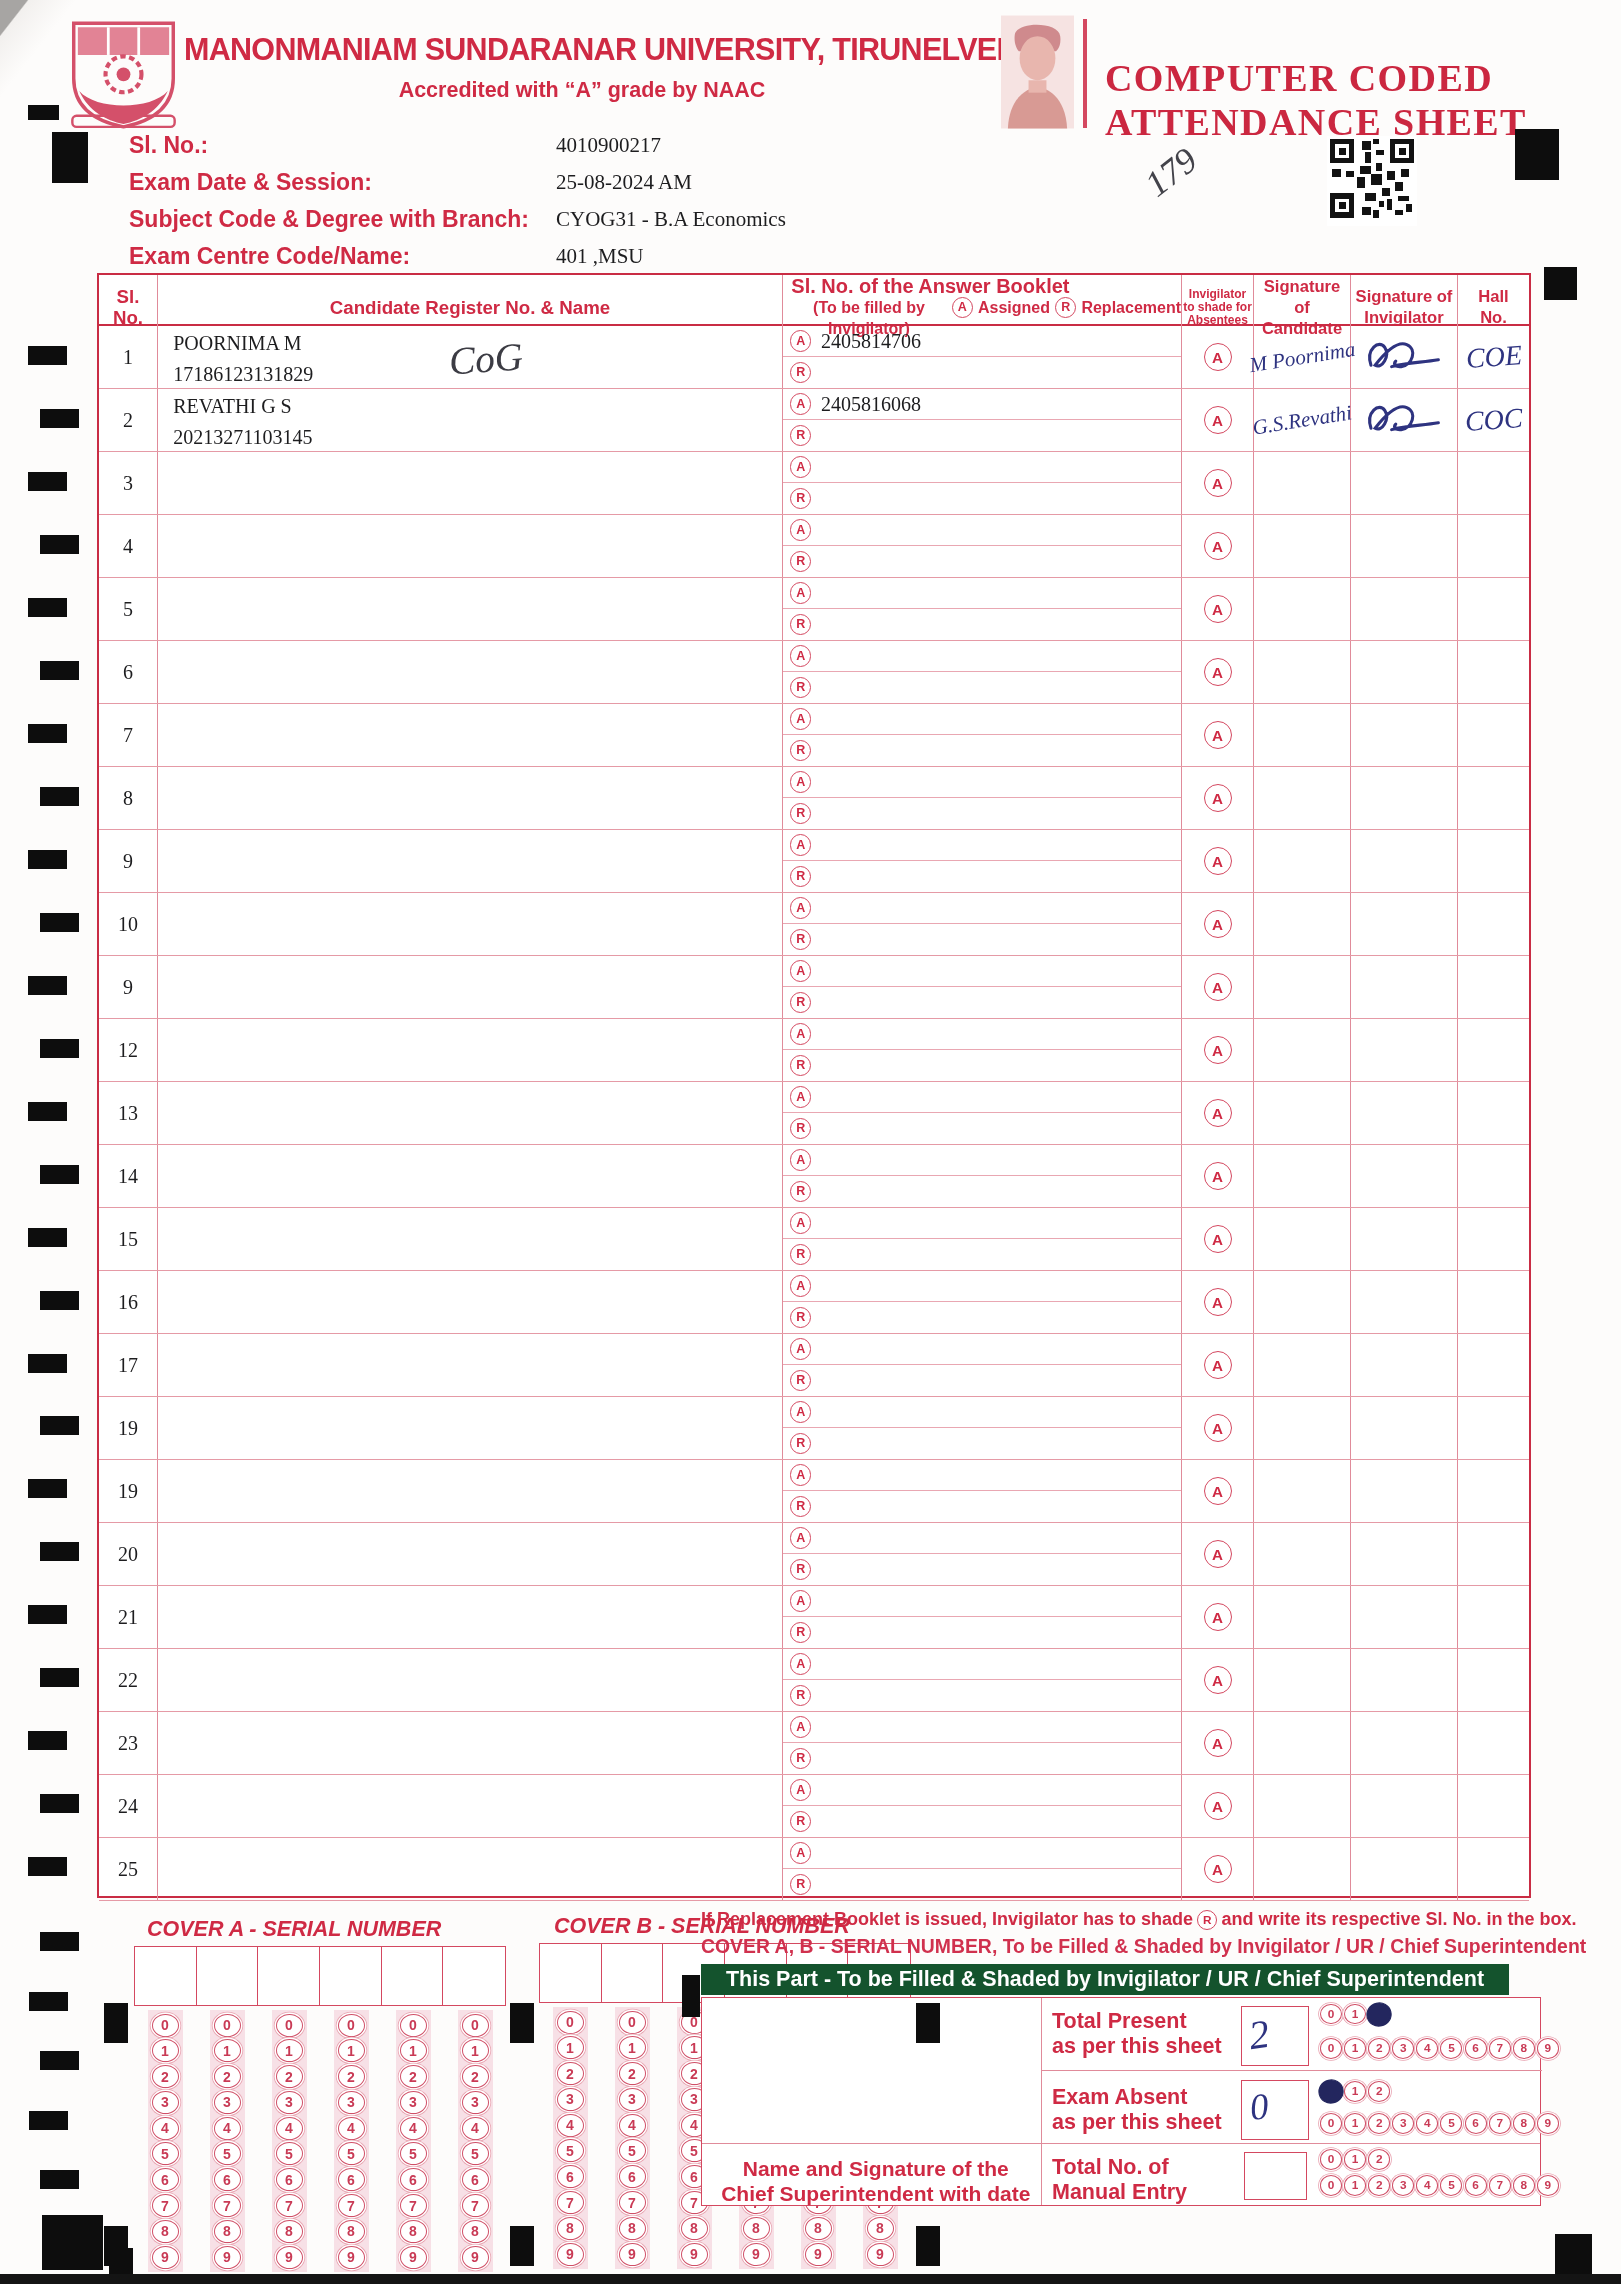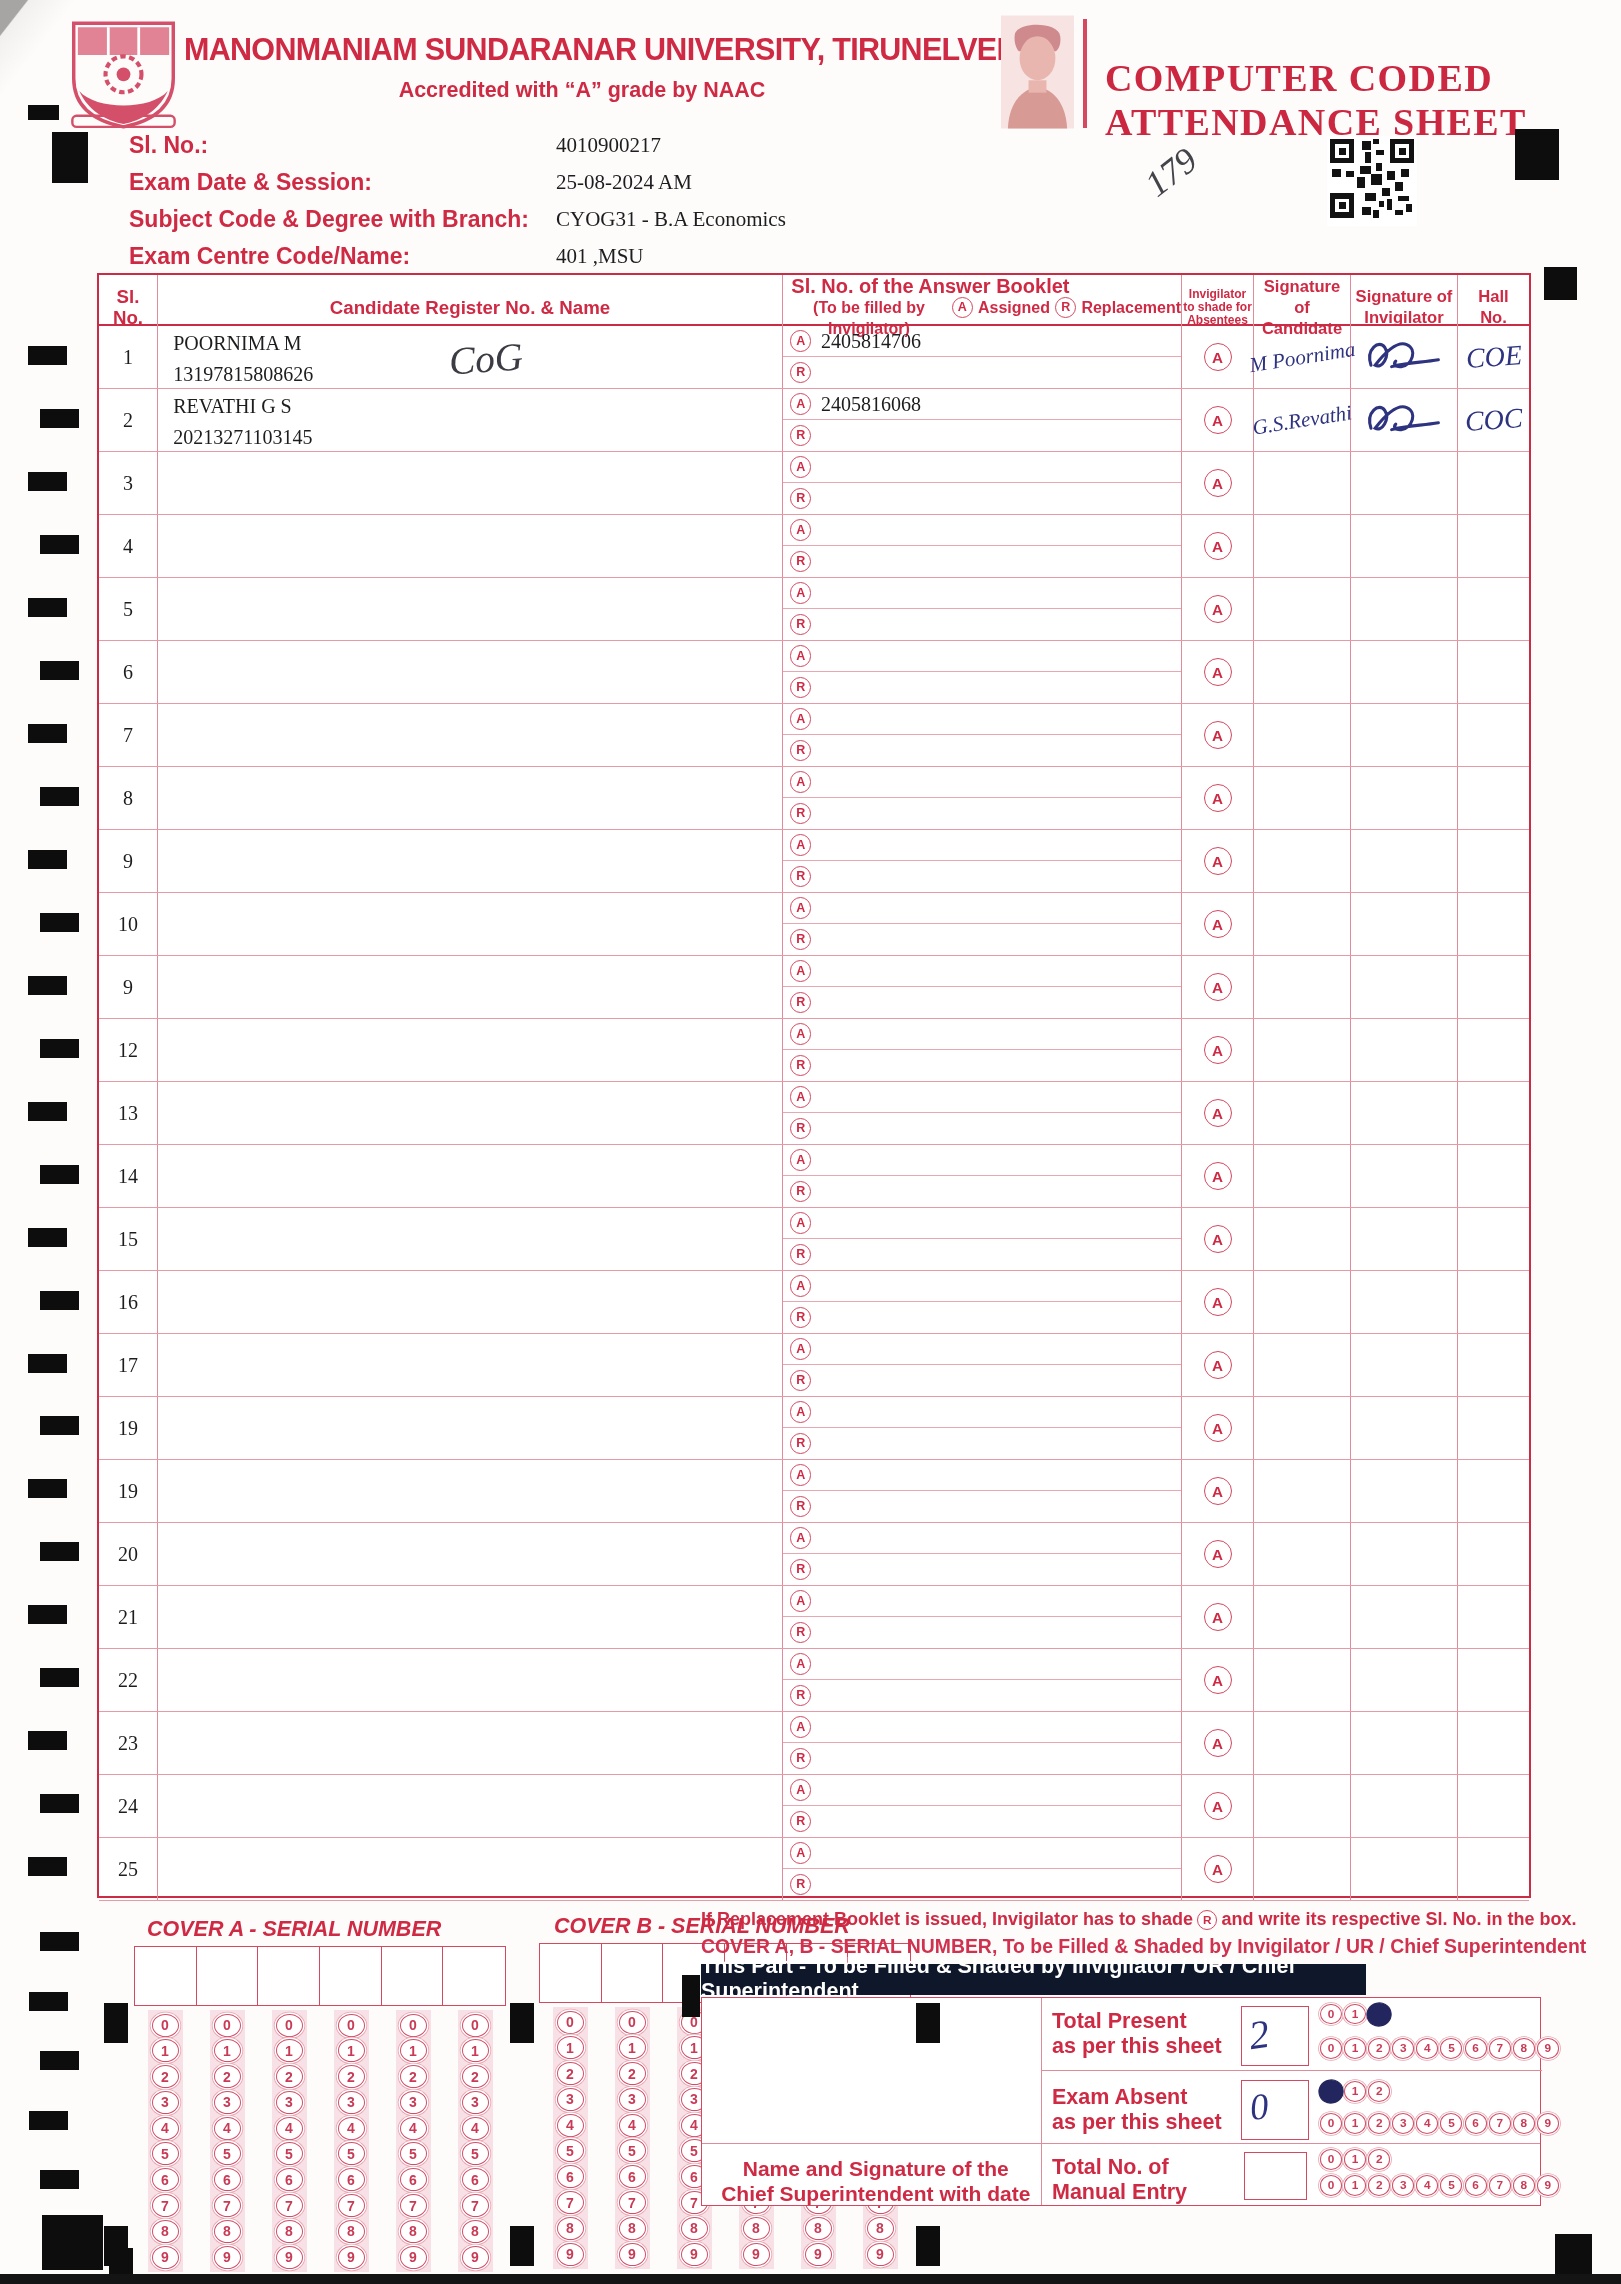--- a/index.html
+++ b/index.html
@@ -84,21 +84,21 @@
   .bcol{display:flex;flex-direction:column;align-items:center;gap:2.8px;
     background:var(--pinksoft);width:35px;margin:0 auto;padding:3.5px 0;}
   .bub{width:25px;height:21px;border:1.4px solid #d05068;border-radius:50%;flex:0 0 auto;
     display:flex;align-items:center;justify-content:center;color:#c93a55;font-weight:700;
     font-size:14px;background:#fff;box-shadow:0 0 0 1.4px #fff,0 0 0 2.2px #e8a3b0;}
 
   
   #note1{left:701px;top:1909px;width:859px;font-weight:700;font-size:18px;color:var(--red);
     display:flex;align-items:center;gap:4.2px;white-space:nowrap;}
   #note2{left:701px;top:1935px;width:859px;font-weight:700;font-size:19.4px;color:#d0314e;white-space:nowrap;}
-  #banner{left:701px;top:1964px;width:665px;height:30.5px;background:#0f172a;color:#fff;
+  #banner{left:701px;top:1964px;width:808px;height:30.5px;background:#14532d;color:#fff;
     font-weight:700;font-size:21.5px;display:flex;align-items:center;justify-content:center;}
   #btable{left:701px;top:1997px;width:840px;height:209px;border:1.7px solid var(--red2);
     box-sizing:border-box;background:#fff;}
   .bt-line{position:absolute;background:var(--pink);}
   .bt-label{position:absolute;left:350px;font-weight:700;font-size:21.5px;line-height:25px;color:var(--red);}
   .bt-box{position:absolute;border:1.4px solid var(--red2);background:#fff;}
   .srow{position:absolute;display:flex;gap:2.1px;}
   .sbub{width:20px;height:18.7px;border:1.2px solid #d05068;border-radius:50%;
     display:flex;align-items:center;justify-content:center;color:#c93a55;font-weight:700;
     font-size:11.8px;background:#fff;box-shadow:0 0 0 1px #fff,0 0 0 1.8px #e8a3b0;}
@@ -237,21 +237,21 @@
       <div class="c hc">
         <div class="l1" style="font-size:16.6px">Hall</div>
         <div class="l1" style="font-size:16.6px">No.</div>
       </div>
     </div>
     <div id="table-rows">
         <div class="trow">
           <div class="c c-sl">1</div>
           <div class="c c-name">
             <div class="nm">POORNIMA M</div>
-            <div class="rg">13197815808626</div>
+            <div class="rg">17186123131829</div>
             <div class="hw-cog">CoG</div>
           </div>
           <div class="c c-booklet">
             <div class="sub sub-a">
               <span class="clt">A</span>
               <span class="bnum">2405814706</span>
             </div>
             <div class="sub sub-r">
               <span class="clt">R</span>
               <span class="bnum"></span>

